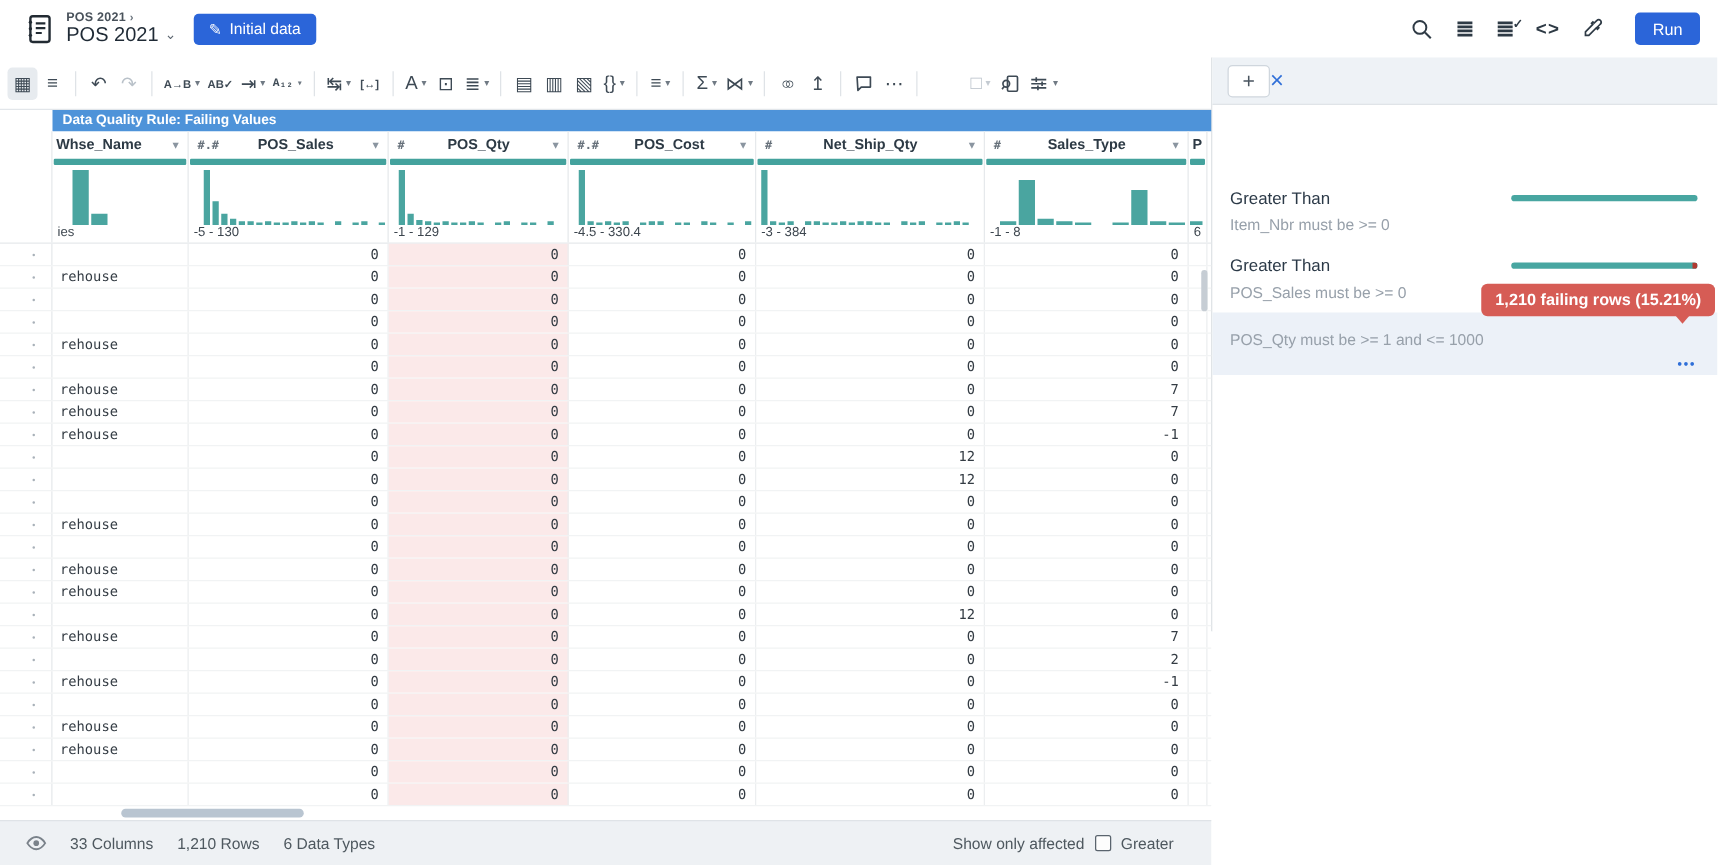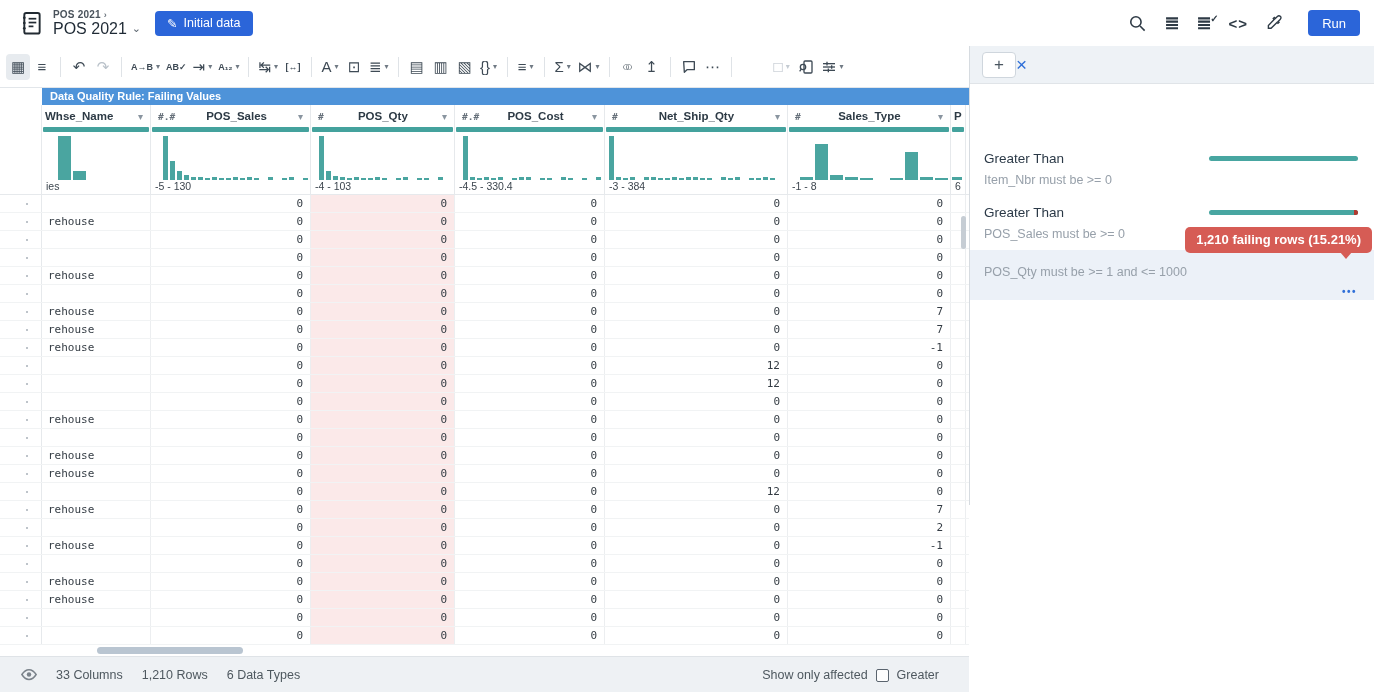--- a/index.html
+++ b/index.html
@@ -67,21 +67,21 @@
   .cell.fail { background:#fbe9e9; }
 
   .hscroll { height:11px; position:relative; flex:0 0 11px; }
   .hthumb { position:absolute; left:97px; top:2px; width:146px; height:7px; border-radius:4px; background:#b9c5d1; cursor:pointer; }
   .vthumb { position:absolute; right:3px; top:170px; width:5px; height:33px; border-radius:3px; background:#c6cdd4; cursor:pointer; }
 
   
   .t-footer { margin-top:auto; height:36px; flex:0 0 36px; background:#eef1f4; border-top:1px solid #dfe3e7; display:flex; align-items:center; padding:0 30px 0 20px; font-size:12.5px; color:#4e585f; }
   .f-eye { color:#7a828a; margin-right:18px; display:flex; align-items:center; }
   .f-stat { margin-right:19px; }
-  .f-right { margin-left:auto; display:flex; align-items:flex-end; gap:8px; }
+  .f-right { margin-left:auto; display:flex; align-items:flex-start; gap:8px; }
   .f-check { width:13px; height:13px; border:1.5px solid #5a646e; border-radius:2px; background:#fdfdfd; cursor:pointer; }
 
   
   .panel { flex:1; display:flex; flex-direction:column; background:#fff; position:relative; }
   .panel-header { height:38px; flex:0 0 38px; background:#eef2f6; border-bottom:1px solid #e0e4e8; display:flex; align-items:center; }
   .add-btn { width:34px; height:26px; margin-left:12px; background:#fff; border:1px solid #cfd6dd; border-radius:4px; color:#4a5560; font-size:17px; line-height:23px; text-align:center; cursor:pointer; }
   .panel-title { flex:1; text-align:center; font-size:14px; color:#2f3b46; }
   .close-x { color:#2f6fd8; font-size:19px; margin-right:14px; cursor:pointer; line-height:19px; }
   .rules { padding-top:8px; }
   .rule { position:relative; padding:9px 16px 9px 14px; min-height:50px; cursor:pointer; }
@@ -167,21 +167,21 @@
             <span class="small-label">A→B</span>
             <span class="caret">▾</span>
           </button>
           <button class="tbtn" style="border: none; background: transparent; font-family: inherit;">
             <span class="small-label">AB✓</span>
           </button>
           <button class="tbtn" style="border: none; background: transparent; font-family: inherit;">
             <span>⇥</span>
             <span class="caret">▾</span>
           </button>
-          <button class="tbtn" style="border: none; background: transparent; font-family: Liberation Sans, sans-serif;">
+          <button class="tbtn" style="border: none; background: transparent; font-family: Liberation Mono, monospace;">
             <span class="small-label">A₁₂</span>
             <span class="caret">▾</span>
           </button>
           <span class="tb-sep"></span>
           <button class="tbtn" style="border: none; background: transparent; font-family: inherit;">
             <span>↹</span>
             <span class="caret">▾</span>
           </button>
           <button class="tbtn" style="border: none; background: transparent; font-family: inherit;">
             <span class="small-label">[↔]</span>
@@ -330,21 +330,21 @@
               <div class="bar" style="left: 50px; width: 5px; height: 2px;"></div>
               <div class="bar" style="left: 57px; width: 5px; height: 2px;"></div>
               <div class="bar" style="left: 64px; width: 5px; height: 3px;"></div>
               <div class="bar" style="left: 71px; width: 5px; height: 2px;"></div>
               <div class="bar" style="left: 85px; width: 5px; height: 2px;"></div>
               <div class="bar" style="left: 92px; width: 5px; height: 3px;"></div>
               <div class="bar" style="left: 106px; width: 5px; height: 2px;"></div>
               <div class="bar" style="left: 113px; width: 5px; height: 2px;"></div>
               <div class="bar" style="left: 127px; width: 5px; height: 3px;"></div>
             </div>
-            <div class="col-range">-4 - 103</div>
+            <div class="col-range">-1 - 129</div>
           </div>
           <div class="col" style="width: 150px;">
             <div class="col-head">
               <span class="type-ic">#.#</span>
               <span class="col-name">POS_Cost</span>
               <span class="col-chev">▾</span>
             </div>
             <div class="q-bar"></div>
             <div class="hist">
               <div class="bar" style="left: 8px; width: 5px; height: 44px;"></div>

